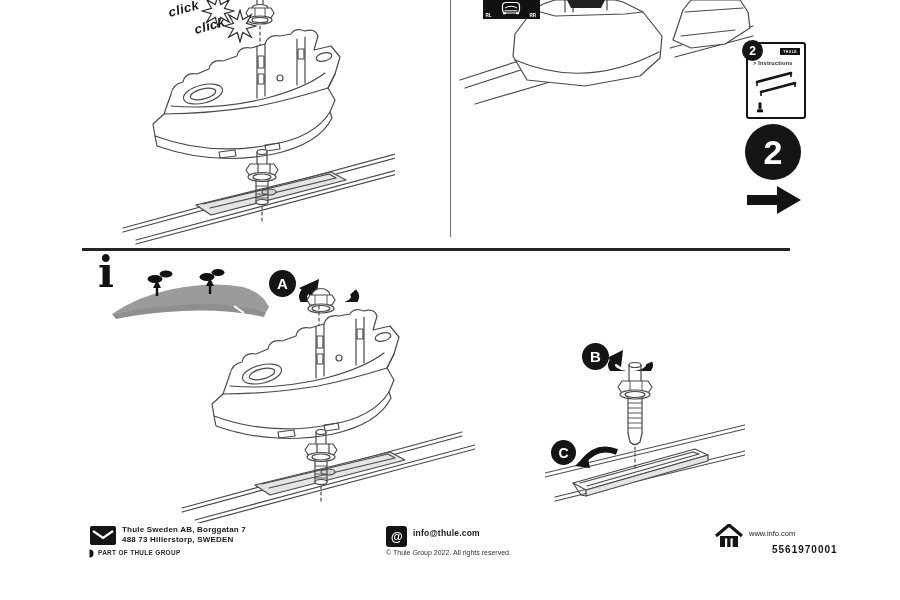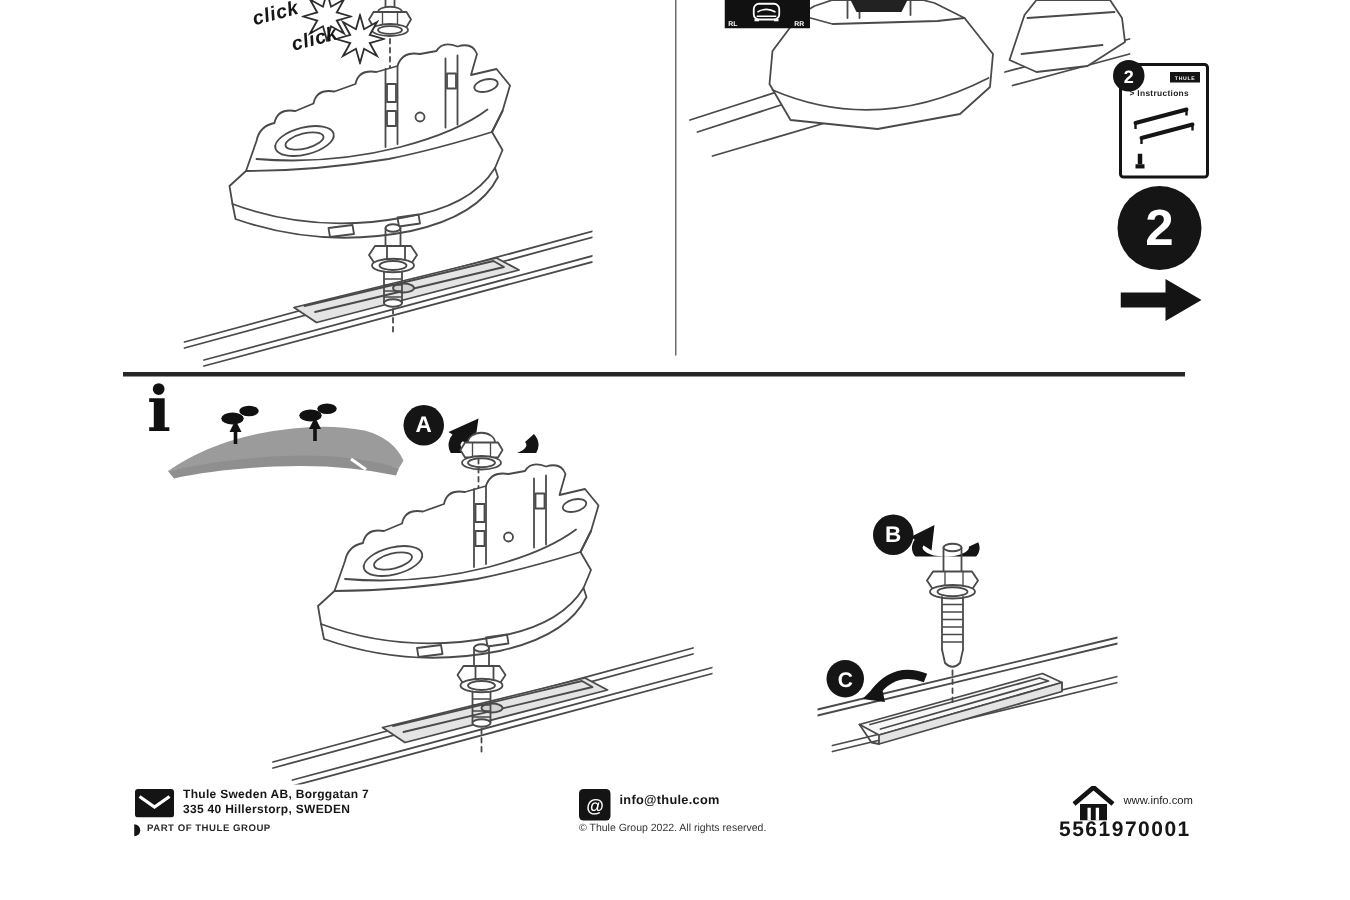--- a/index.html
+++ b/index.html
@@ -214,34 +214,34 @@
     <path d="M8,20 Q22,2 42,10" fill="none" stroke="#141414" stroke-width="6"></path>
     <polygon fill="#141414" points="0,24 12,12 15,26"></polygon>
   </svg>
 
   <svg class="abs" style="left:90px;top:526px" width="26" height="19" viewBox="0 0 26 19">
     <rect x="0" y="0" width="26" height="19" rx="2" fill="#141414"></rect>
     <polyline points="3,5 13,12 23,5" fill="none" stroke="#fff" stroke-width="2.2"></polyline>
   </svg>
   <div class="abs footer-text" style="left:122px;top:525px">
     <div>Thule Sweden AB, Borggatan 7</div>
-    <div>335 40 Hillerstorp, SWEDEN</div>
+    <div>488 73 Hillerstorp, SWEDEN</div>
   </div>
   <svg class="abs" style="left:88px;top:549px" width="7" height="9" viewBox="0 0 7 9">
     <path d="M1.5,0.5 A4,4 0 1 1 1.5,8.5 Z" fill="#141414"></path>
   </svg>
   <div class="abs small-note" style="left:98px;top:549px">PART OF THULE GROUP</div>
 
   <div class="abs" style="left:386px;top:526px;width:21px;height:21px;background:#141414;border-radius:3px;
               color:#fff;font-weight:700;font-size:12px;display:flex;align-items:center;justify-content:center;font-style:italic">@</div>
   <div class="abs footer-text" style="left:413px;top:529px;font-size:8.5px">info@thule.com</div>
   <div class="abs copyright" style="left:386px;top:549px">© Thule Group 2022. All rights reserved.</div>
 
   <svg class="abs" style="left:715px;top:524px" width="28" height="23" viewBox="0 0 28 23">
     <path d="M1,12 L14,1 L27,12" fill="none" stroke="#141414" stroke-width="3.2" stroke-linejoin="round"></path>
     <rect x="5" y="12" width="18" height="11" fill="#141414"></rect>
     <rect x="10" y="14.5" width="2.2" height="8.5" fill="#fff"></rect>
     <rect x="15.5" y="14.5" width="2.2" height="8.5" fill="#fff"></rect>
   </svg>
   <div class="abs" style="left:749px;top:529px;font-size:7.5px;font-weight:500;color:#222">www.info.com</div>
-  <div class="abs" style="left:706px;top:544px;font-size:14px;font-weight:700;letter-spacing:1px;color:#161616">5561970001</div>
+  <div class="abs" style="left:772px;top:544px;font-size:10px;font-weight:700;letter-spacing:1px;color:#161616">5561970001</div>
 
 </div>
 
 </body></html>

